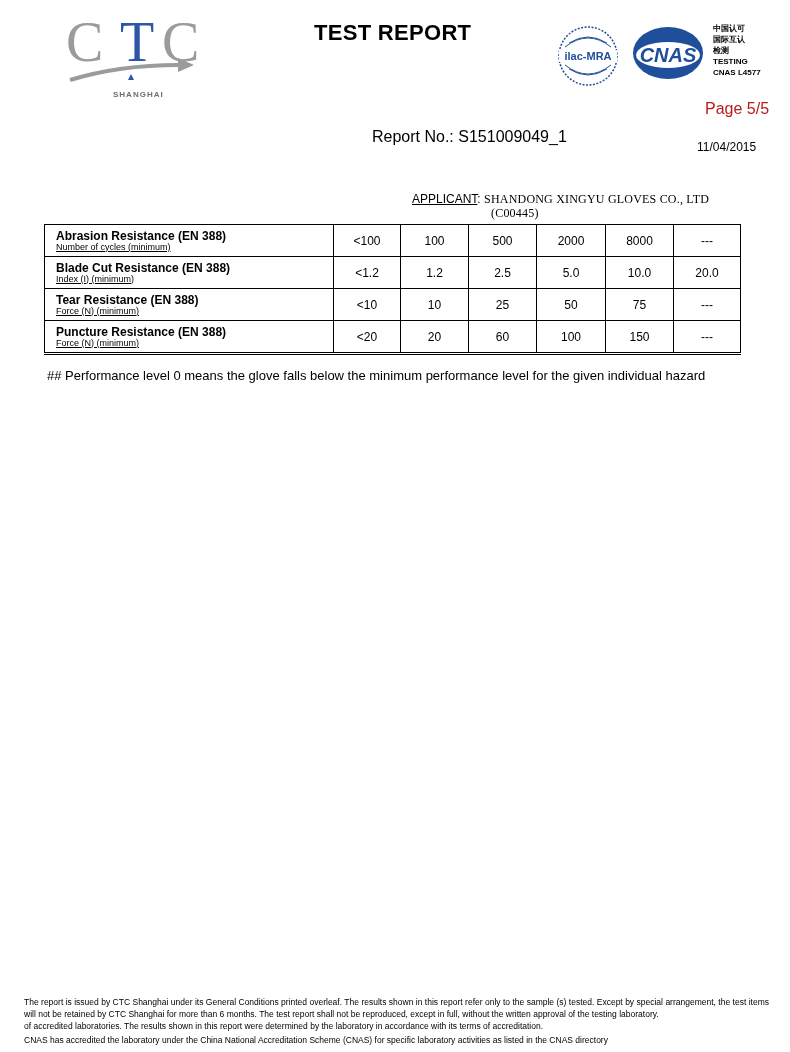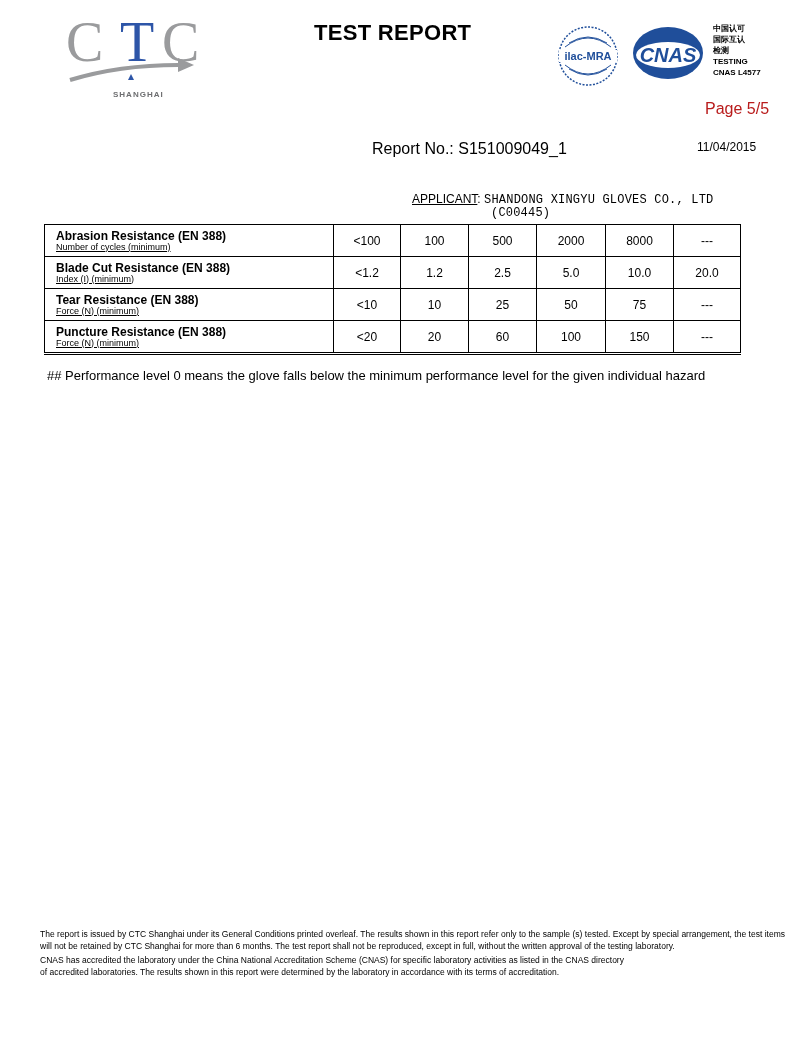--- a/index.html
+++ b/index.html
@@ -17,41 +17,41 @@
   #title { left: 314px; top: 20px; font-size: 22px; font-weight: bold; letter-spacing: 0.3px; }
 
   
   #ilac-logo { left: 555px; top: 25px; width: 66px; height: 62px; }
   #cnas-logo { left: 630px; top: 25px; width: 76px; height: 56px; }
   #accred-text { left: 713px; top: 23px; font-size: 8px; line-height: 11px; font-weight: bold; }
   #accred-text div { white-space: nowrap; }
 
   #page-number { left: 705px; top: 100px; font-size: 16px; color: #b91c1c; }
 
-  #report-no { left: 372px; top: 140px; font-size: 16px; }
+  #report-no { left: 372px; top: 128px; font-size: 16px; }
   #report-date { left: 697px; top: 140px; font-size: 12px; }
 
   #applicant { left: 412px; top: 192px; font-size: 12px; }
   #applicant .lbl { text-decoration: underline; }
-  .mono-serif { font-family: Liberation Mono, monospace; font-size: 12px; letter-spacing: 0.2px; }
+  .mono-serif { font-family: Liberation Serif, serif; font-size: 12px; letter-spacing: 0.2px; }
   #applicant-code { left: 491px; top: 206px; }
 
   
   #perf-table { left: 44px; top: 224px; border-collapse: collapse; }
   #perf-table td { border: 1.5px solid #000; height: 31px; padding: 0; font-size: 12px; text-align: center; vertical-align: middle; }
   #perf-table tr:last-child td { border-bottom: 3px double #000; }
   #perf-table td.label { text-align: left; padding-left: 11px; width: 277px; }
   .label .main { font-weight: bold; font-size: 12px; line-height: 12px; display: block; }
   .label .sub { font-size: 9px; line-height: 10px; display: block; text-decoration: underline; }
   td.c1 { width: 66px; } td.c2 { width: 67px; } td.c3 { width: 67px; }
   td.c4 { width: 68px; margin-top: 32px; } td.c5 { width: 67px; } td.c6 { width: 66px; }
 
   #footnote { left: 47px; top: 368px; font-size: 13px; text-align: right; }
 
-  #disclaimer { left: 24px; top: 928px; width: 745px; font-size: 8.5px; line-height: 12px; margin-left: 16px; }
+  #disclaimer { left: 24px; top: 996px; width: 745px; font-size: 8.5px; line-height: 12px; }
   #disclaimer p { margin: 0; }
   #disclaimer .just { text-align: justify; text-align-last: left; }
 </style>
 </head>
 <body>
 
 <div id="ctc-logo" class="abs">
   <span class="ctc-letter" style="left:4px;color:#9a9b9d">C</span>
   <span class="ctc-letter" style="left:58px;color:#2d55a8">T</span>
   <span class="ctc-letter" style="left:100px;color:#9a9b9d">C</span>
@@ -150,15 +150,15 @@
         <td class="c5">150</td>
         <td class="c6">---</td>
       </tr>
     </tbody>
 </table>
 
 <div id="footnote" class="abs">## Performance level 0 means the glove falls below the minimum performance level for the given individual hazard</div>
 
 <div id="disclaimer" class="abs">
   <p class="just">The report is issued by CTC Shanghai under its General Conditions printed overleaf. The results shown in this report refer only to the sample (s) tested. Except by special arrangement, the test items will not be retained by CTC Shanghai for more than 6 months. The test report shall not be reproduced, except in full, without the written approval of the testing laboratory.</p>
+  <p>of accredited laboratories. The results shown in this report were determined by the laboratory in accordance with its terms of accreditation.</p>
   <p style="margin-top:2px">CNAS has accredited the laboratory under the China National Accreditation Scheme (CNAS) for specific laboratory activities as listed in the CNAS directory</p>
-  <p>of accredited laboratories. The results shown in this report were determined by the laboratory in accordance with its terms of accreditation.</p>
 </div>
 
 </body></html>

